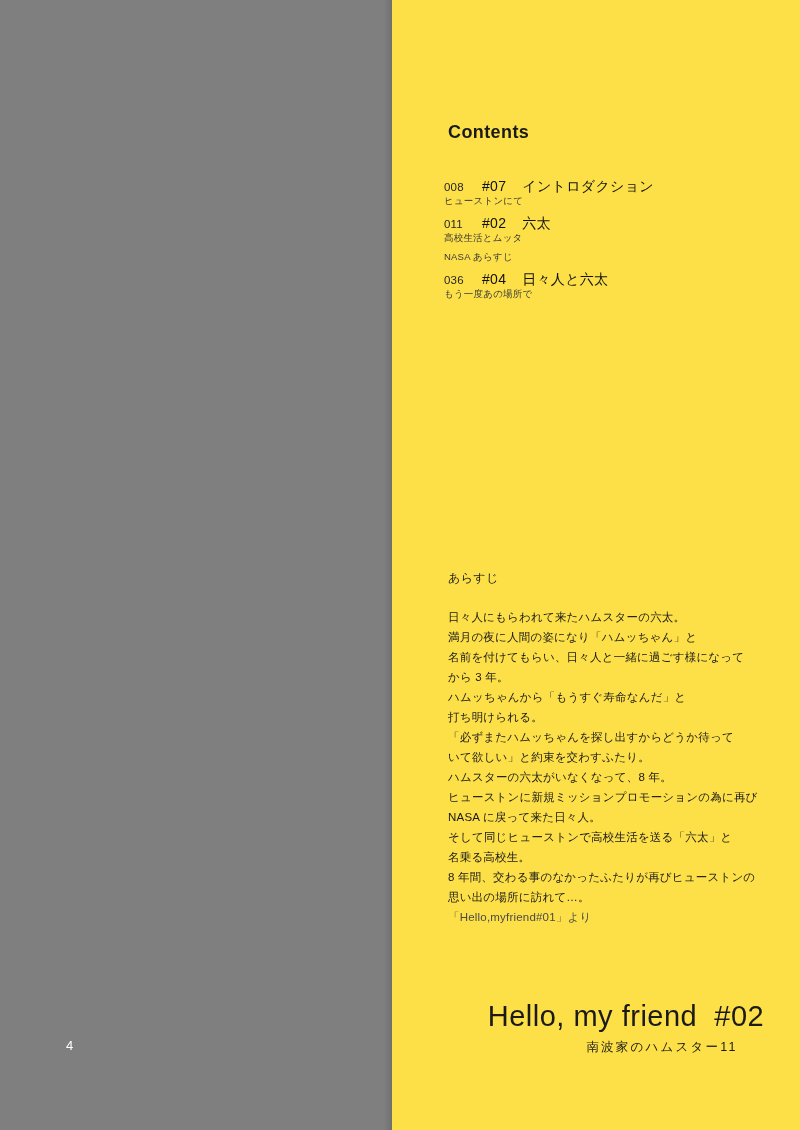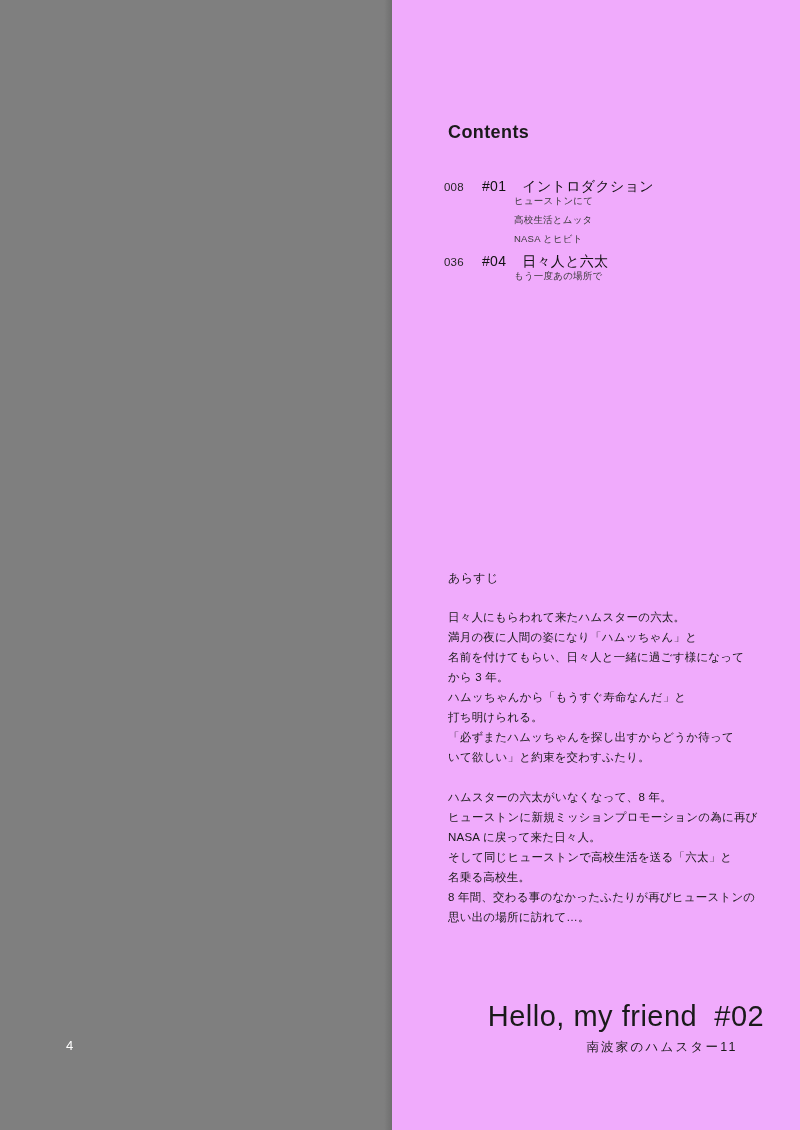--- a/index.html
+++ b/index.html
@@ -38,21 +38,21 @@
     height: 1130px;
     background: linear-gradient(to right, #7f7f7f 0%, #7f7f7f 98%, #6f6f6f 100%);
   }
   
   .right-panel {
     position: absolute;
     left: 392px;
     top: 0;
     width: 408px;
     height: 1130px;
-    background: #f0abfc;
+    background: #fde047;
   }
 
   .contents-title {
     position: absolute;
     left: 56px;
     top: 122px;
     font-size: 18px;
     font-weight: bold;
     letter-spacing: 0.4px;
     color: #1a1a1a;
@@ -86,21 +86,20 @@
   }
   .toc-label {
     font-size: 14px;
     color: #111111;
     margin-left: 16px;
     letter-spacing: 0.3px;
   }
   .toc-sub {
     font-size: 9.5px;
     color: #3a3a3a;
-    margin-left: 70px;
     margin-top: -1px;
     letter-spacing: 0.2px;
   }
 
   .synopsis {
     position: absolute;
     left: 56px;
     top: 570px;
     width: 330px;
   }
@@ -111,21 +110,20 @@
     letter-spacing: 0.4px;
   }
   .synopsis-block {
     font-size: 11.5px;
     line-height: 20px;
     color: #1a1a1a;
     letter-spacing: 0.2px;
     white-space: pre-line;
   }
   .synopsis-block + .synopsis-block {
-    margin-top: 20px;
   }
   .synopsis-source {
     font-size: 11.5px;
     line-height: 20px;
     color: #4a4a4a;
     letter-spacing: 0.2px;
   }
 
   .title-block {
     position: absolute;
@@ -168,32 +166,37 @@
 
   <div class="right-panel">
 
     <div class="contents-title">Contents</div>
 
     <div class="toc">
 
       <div class="toc-entry">
         <div class="toc-main">
           <span class="toc-page">008</span>
-          <span class="toc-num">#01</span>
+          <span class="toc-num">#07</span>
           <span class="toc-label">イントロダクション</span>
         </div>
         <div class="toc-sub">ヒューストンにて</div>
       </div>
 
       <div class="toc-entry">
+        <div class="toc-main">
+          <span class="toc-page">011</span>
+          <span class="toc-num">#02</span>
+          <span class="toc-label">六太</span>
+        </div>
         <div class="toc-sub">高校生活とムッタ</div>
       </div>
 
       <div class="toc-entry">
-        <div class="toc-sub">NASA とヒビト</div>
+        <div class="toc-sub">NASA あらすじ</div>
       </div>
 
       <div class="toc-entry">
         <div class="toc-main">
           <span class="toc-page">036</span>
           <span class="toc-num">#04</span>
           <span class="toc-label">日々人と六太</span>
         </div>
         <div class="toc-sub">もう一度あの場所で</div>
       </div>
@@ -210,20 +213,21 @@
 打ち明けられる。
 「必ずまたハムッちゃんを探し出すからどうか待って
 いて欲しい」と約束を交わすふたり。</div>
       <div class="synopsis-block">ハムスターの六太がいなくなって、8 年。
 ヒューストンに新規ミッションプロモーションの為に再び
 NASA に戻って来た日々人。
 そして同じヒューストンで高校生活を送る「六太」と
 名乗る高校生。
 8 年間、交わる事のなかったふたりが再びヒューストンの
 思い出の場所に訪れて…。</div>
+      <div class="synopsis-source">「Hello,myfriend#01」より</div>
     </div>
 
     <div class="title-block">
       <div class="main-title">Hello, my friend  #02</div>
       <div class="sub-title">南波家のハムスター11</div>
     </div>
 
   </div>
 
 </div>

